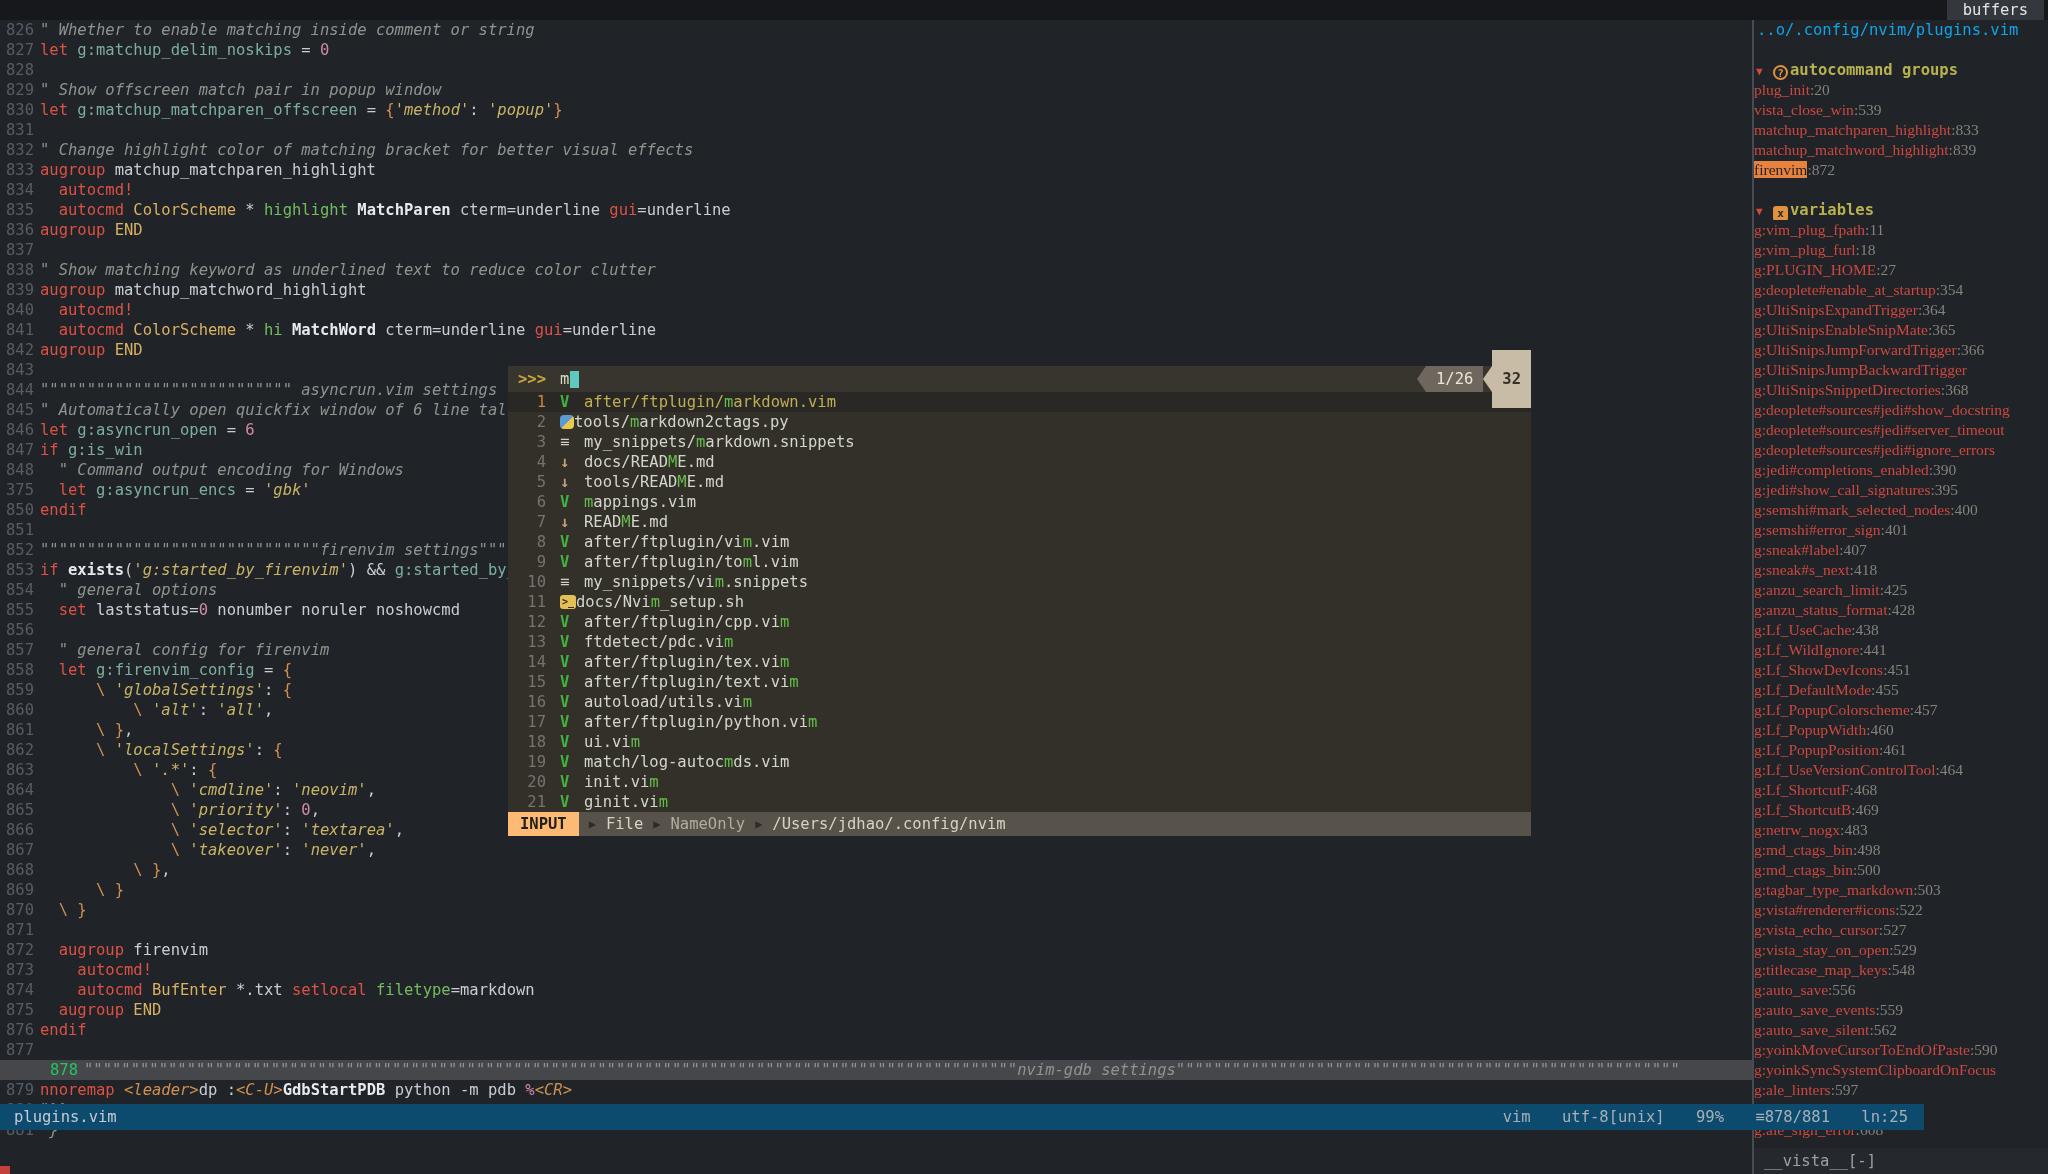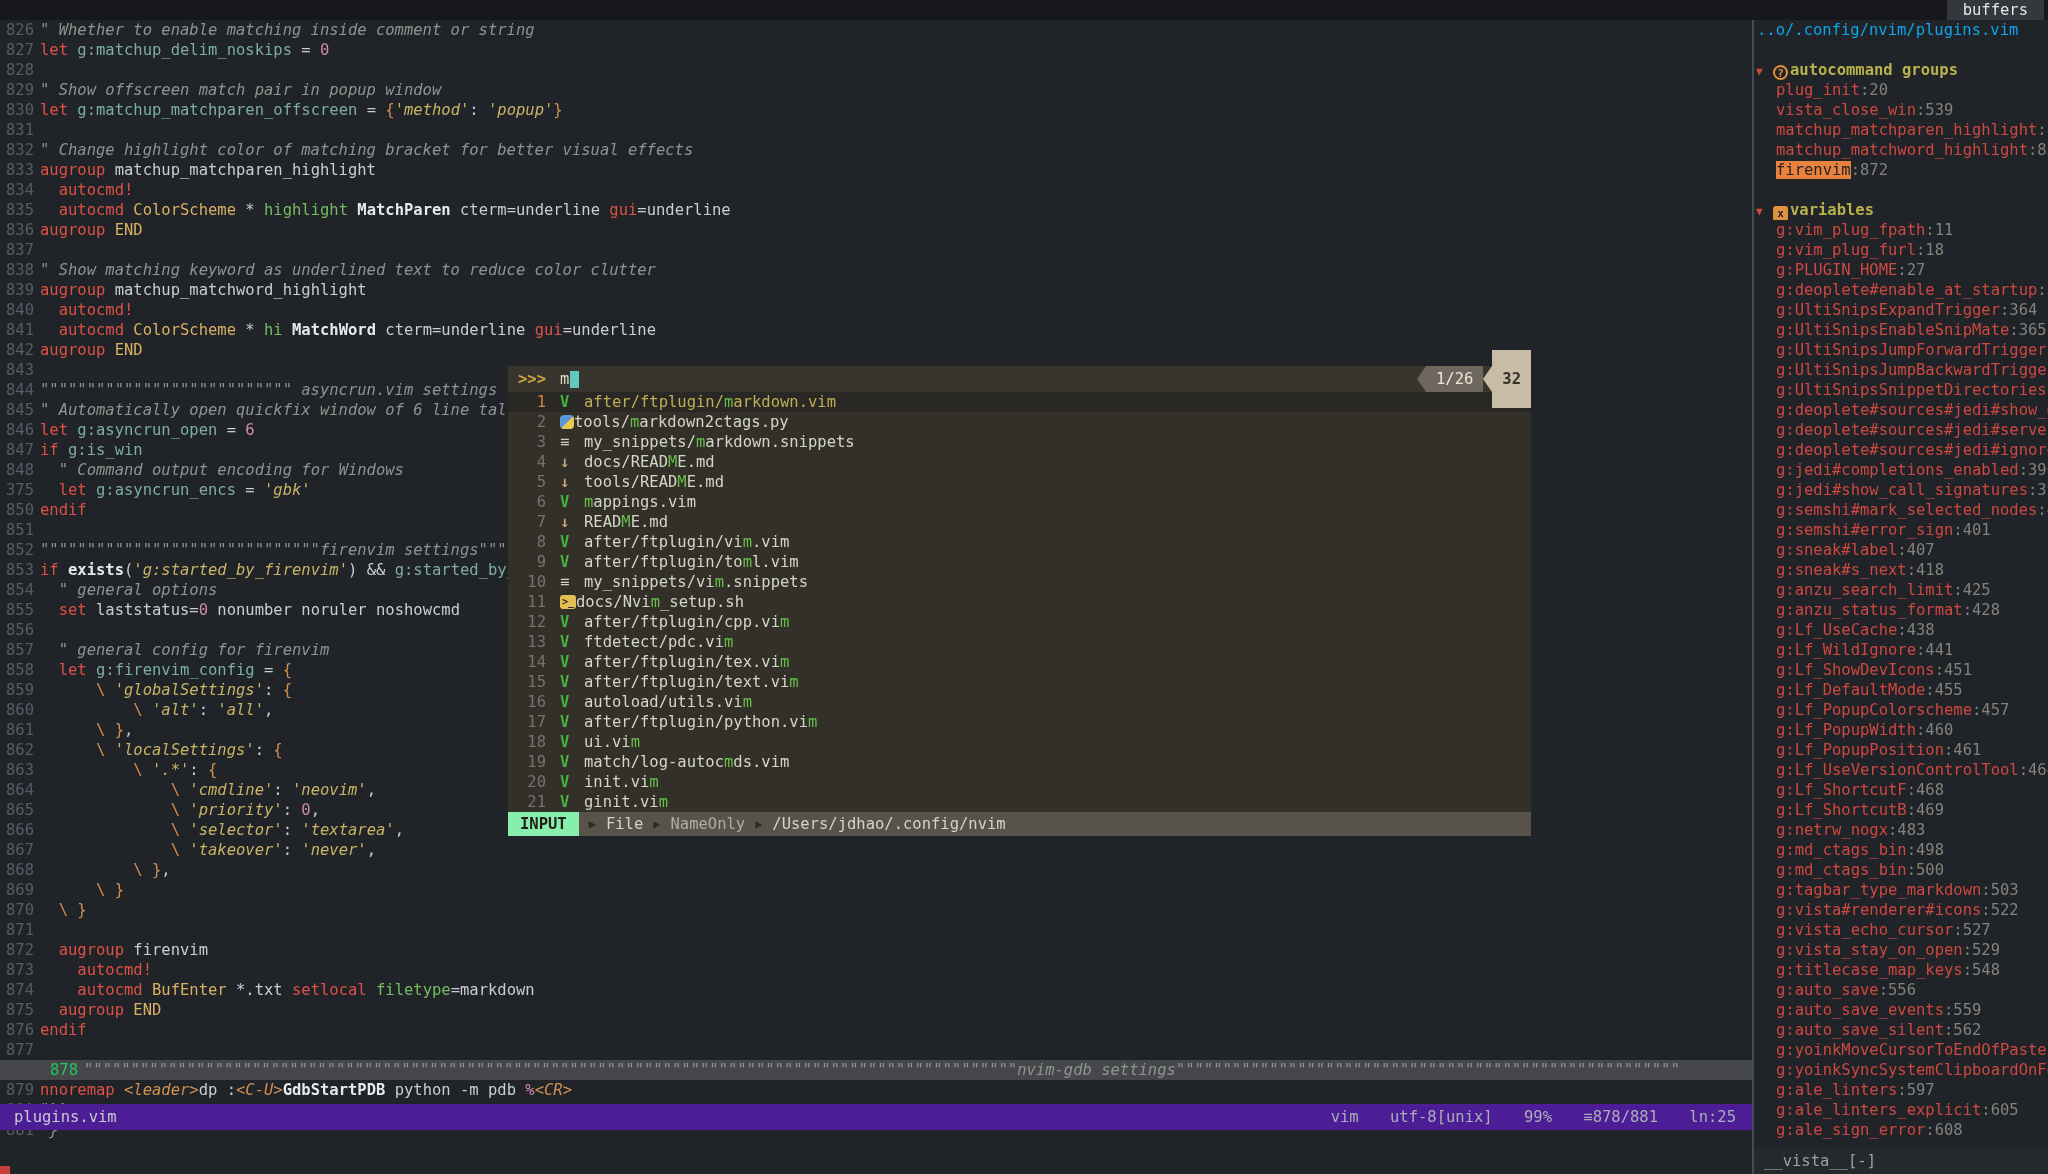--- a/index.html
+++ b/index.html
@@ -39,45 +39,45 @@
   .icon-snippets{color:#d0d0c8;}
   .icon-markdown{color:#c6a379;font-weight:bold;}
   .icon-python{width:14px;height:14px;border-radius:4px;margin-top:3px;
      background:linear-gradient(135deg,#5b9bd5 50%,#e8c84e 50%);}
   .icon-shell{background:#e3bf57;color:#3a3122;font-size:10px;line-height:14px;height:14px;width:16px;
      text-align:center;border-radius:3px;margin-top:3px;font-weight:bold;}
   .file{color:#d3d5cb;}
   .selected .file{color:#c0ae54;}
   .match{color:#63bf47;}
   #popup-status{height:24px;background:#57524a;display:flex;align-items:center;line-height:24px;color:#d9d2c4;}
-  #mode-chip{background:#86efac;color:#24201a;font-weight:bold;padding:0 12px;height:24px;}
+  #mode-chip{background:#fdba74;color:#24201a;font-weight:bold;padding:0 12px;height:24px;}
   .psep{color:#2e2b26;font-size:12px;margin:0 10px;}
   .pseg-dim{color:#b3ac9e;}
   
-  #statusline{position:absolute;left:0;top:1104px;width:1752px;height:26px;background:#4c1d95;line-height:26px;}
+  #statusline{position:absolute;left:0;top:1104px;width:1924px;height:26px;background:#0c4a6e;line-height:26px;}
   #status-left{position:absolute;left:14px;color:#c6cad1;}
   #status-right{position:absolute;right:16px;color:#a8aeb6;}
   #status-right span{margin-left:22px;}
   #vista-status{position:absolute;left:1754px;top:1148px;width:294px;height:26px;background:#25282d;
      color:#9aa0a8;line-height:26px;padding-left:10px;box-sizing:border-box;}
   #red-block{position:absolute;left:0;bottom:0;width:10px;height:8px;background:#c4403a;z-index:9;}
   
   #vsep{position:absolute;left:1752px;top:20px;width:2px;height:1154px;background:#464c53;}
   #sidebar{position:absolute;left:1754px;top:20px;width:294px;height:1128px;overflow:hidden;background:#202327;}
   .srow{height:20px;line-height:20px;white-space:pre;overflow:hidden;}
   #sidebar-title{color:#0ea5e9;padding-left:3px;}
   .shead{padding-left:2px;}
   .arrow{color:#cf4a3a;font-size:11px;display:inline-block;width:17px;}
   .q-icon{display:inline-block;width:15px;height:15px;border:2px solid #e0923f;border-radius:50%;
      color:#e0923f;font-size:11px;line-height:14px;text-align:center;box-sizing:border-box;font-weight:bold;
      vertical-align:-2px;margin-right:2px;}
   .x-icon{display:inline-block;width:15px;height:15px;background:#e0923f;border-radius:3px;color:#23262b;
      font-size:11px;line-height:15px;text-align:center;font-weight:bold;vertical-align:-2px;margin-right:2px;}
   .shead-label{color:#b8b24e;font-weight:bold;}
-  .tagrow{padding-left:22px;}
+  .tagrow{font-family:Liberation Serif, serif;}
   .tagname{color:#cd4840;}
   .tagname.hl{background:#e8833f;color:#282220;}
   .tagcount{color:#83837c;}
 </style>
 </head>
 <body>
 
 <div id="root">
 
   <div id="tabline">

